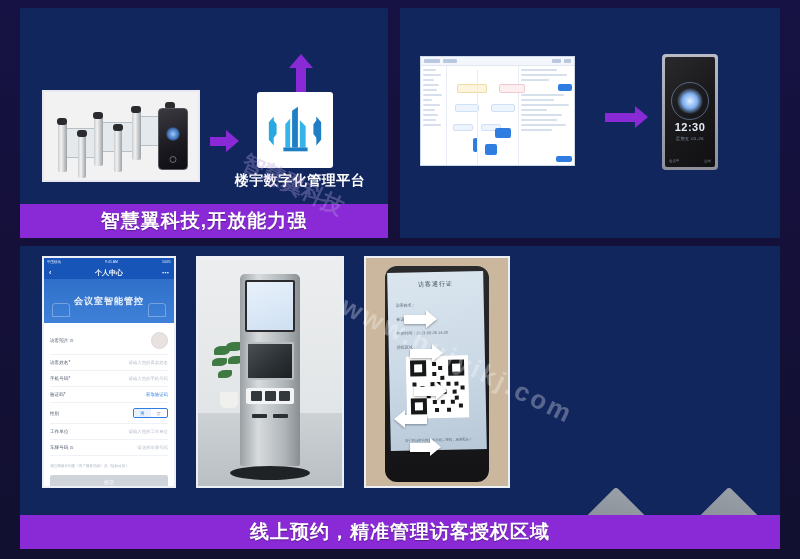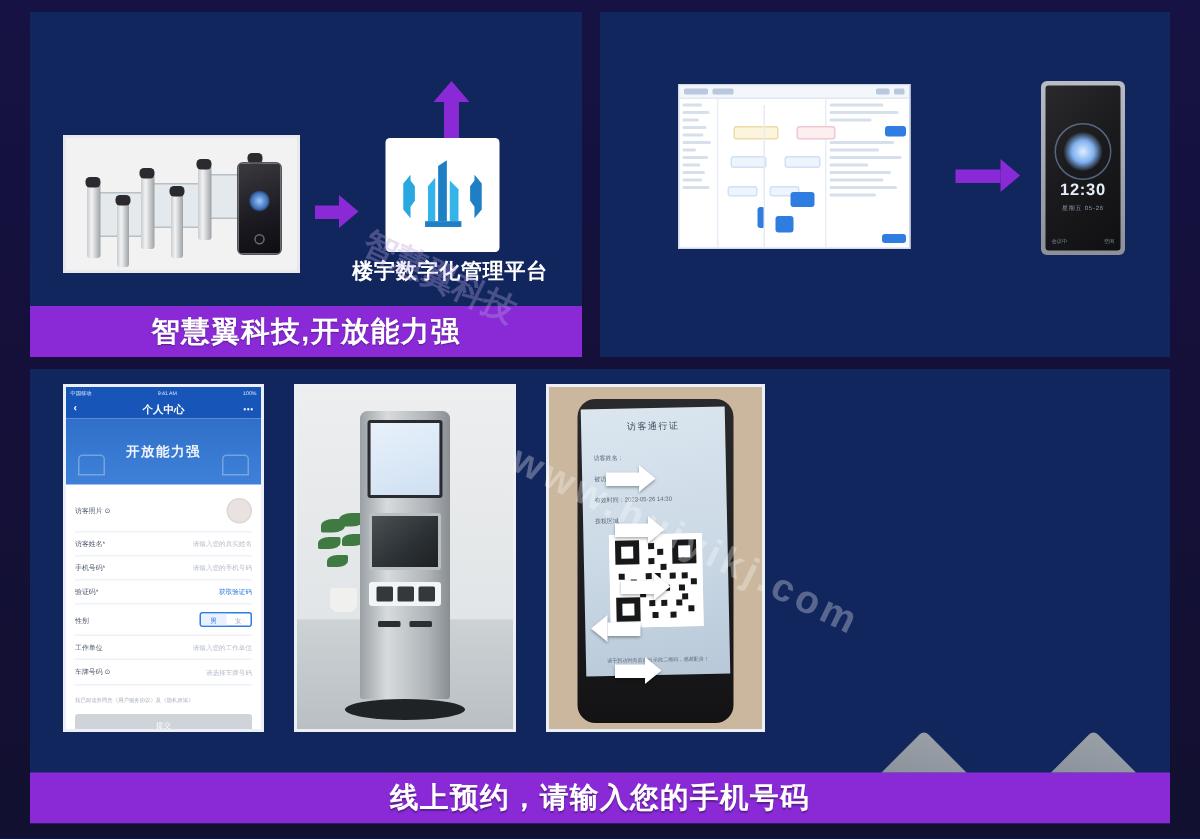--- a/index.html
+++ b/index.html
@@ -40,21 +40,21 @@
     font-weight: bold;
     letter-spacing: 1px;
     display: flex;
     align-items: center;
     justify-content: center;
     text-shadow: 0 1px 1px rgba(0,0,0,.35);
     flex: none;
   }
 
   #panel-attendance { left: 20px;  top: 8px;  width: 368px; height: 230px; }
-  #panel-meeting    { left: 400px; top: 8px;  width: 380px; height: 230px; padding-left: 32px; }
+  #panel-meeting    { left: 400px; top: 8px;  width: 380px; height: 230px; }
   #panel-visitor    { left: 20px;  top: 246px; width: 760px; height: 303px; }
 
   
   .photo-frame {
     position: absolute;
     background: #ffffff;
     border: 2px solid #e8e8ee;
     overflow: hidden;
   }
   #turnstile-photo { left: 22px; top: 82px; width: 158px; height: 92px; background:#f2f2f2; }
@@ -507,21 +507,21 @@
             <span>中国移动</span>
             <span>9:41 AM</span>
             <span>100%</span>
           </div>
           <div class="app-nav">
             <span class="back">‹</span>
             <span>个人中心</span>
             <span class="more">⋯</span>
           </div>
           <div class="app-hero">
-            <span class="hero-text">开放能力强</span>
+            <span class="hero-text">会议室智能管控</span>
           </div>
           <div class="app-form">
             <div class="form-row">
               <span class="form-label">访客照片 ⊙</span>
               <span class="avatar-circle"></span>
             </div>
             <div class="form-row">
               <span class="form-label">访客姓名*</span>
               <span class="form-value">请输入您的真实姓名</span>
             </div>
@@ -667,19 +667,19 @@
 
       <div class="icon-cell" id="icon-access">
         <div class="diamond">
           
         </div>
 
       </div>
 
     </div>
 
-    <div class="banner">线上预约，请输入您的手机号码</div>
+    <div class="banner">线上预约，精准管理访客授权区域</div>
   </div>
 
   <div class="watermark" id="wm-main">www.huiyikj.com</div>
   <div id="wm-cn">智慧翼科技</div>
 
 </div>
 
 </body></html>

